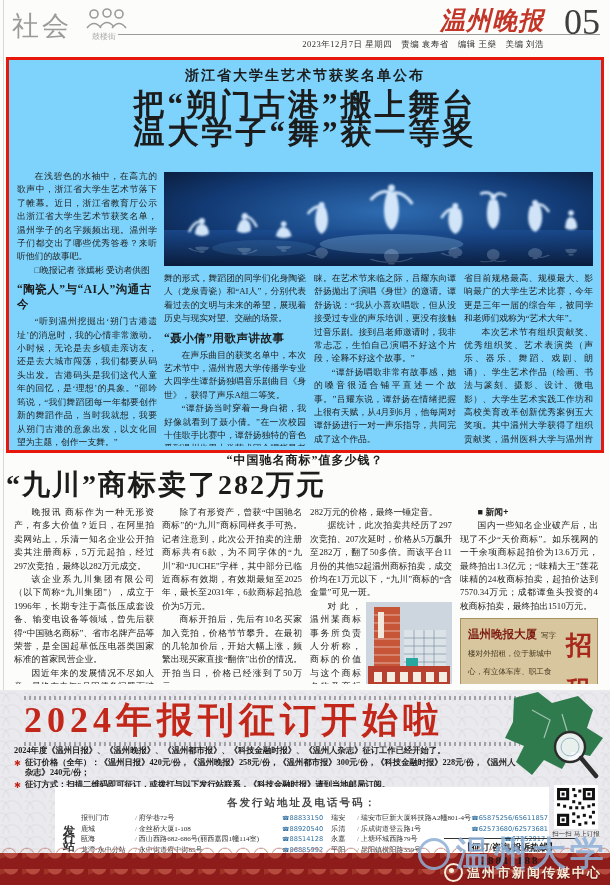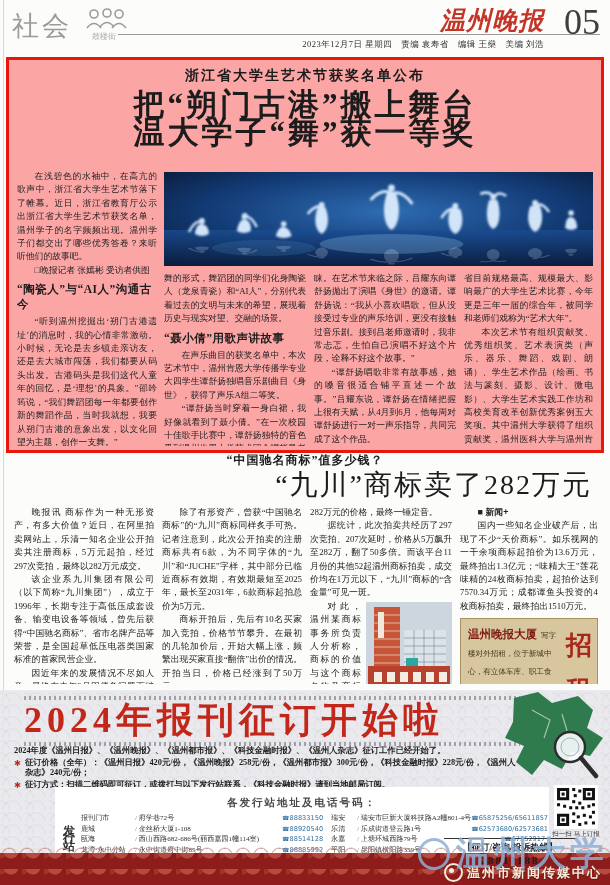--- a/index.html
+++ b/index.html
@@ -14,40 +14,40 @@
   #header{position:absolute;left:0;top:0;right:0;height:56px}
   .section-title{position:absolute;left:12px;top:8px;font-size:27px;color:#9b9b9b;letter-spacing:3px;font-family:"Liberation Sans",sans-serif}
   .people-icon{position:absolute;left:86px;top:8px}
   .section-sub{position:absolute;left:92px;top:31px;font-size:8px;color:#a9a9a9}
   .hdr-line{position:absolute;left:118px;right:10px;top:34px;border-top:1px solid #9a9a9a}
   .masthead{position:absolute;right:66px;top:4px;font-size:25px;font-weight:bold;font-style:italic;color:#c23527;letter-spacing:1px}
   .page-num{position:absolute;right:10px;top:1px;font-size:36px;color:#3f3f3f;font-weight:normal}
   .date-line{position:absolute;right:66px;top:39px;font-size:8.5px;color:#2e2e2e;letter-spacing:.5px}
 
   
-  #article1{position:absolute;left:6px;right:6px;top:57px;height:390px;border:3px solid #e8170c;background:#fca5a5}
+  #article1{position:absolute;left:6px;right:6px;top:57px;height:390px;border:3px solid #e8170c;background:#7dd3fc}
   .a1-kicker{position:absolute;left:0;right:0;top:7px;text-align:center;font-size:14px;font-weight:bold;letter-spacing:2px}
   .a1-t1{position:absolute;left:0;right:0;top:24px;text-align:center;font-size:31px;font-weight:bold;letter-spacing:3px}
   .a1-t2{position:absolute;left:0;right:0;top:52px;text-align:center;font-size:31px;font-weight:bold;letter-spacing:3px}
   .a1-body{position:absolute;left:6px;right:6px;top:110px;bottom:4px}
   .col{position:absolute;overflow:hidden}
   .col p{margin:0;font-size:8.8px;line-height:13.4px;text-align:justify;text-indent:2em;color:#222}
   .subhead{font-size:11.5px;font-weight:bold;margin:5px 0 3px;text-indent:0;letter-spacing:.5px}
   .byline{text-align:right;text-indent:0;padding-right:4px}
   .a1-c1{left:2px;top:0;width:140px;bottom:0}
   .stage-photo{position:absolute;left:149px;top:2px;right:2px;height:94px}
   .stage-photo svg{width:100%;height:100%;display:block}
   .a1-c2{left:149px;top:102px;width:142px;bottom:0}
   .a1-c3{left:299px;top:102px;width:142px;bottom:0}
   .a1-c4{left:449px;top:102px;right:2px;bottom:0}
 
   
   #article2{position:absolute;left:6px;right:6px;top:452px;height:234px}
   .a2-kicker{position:absolute;left:0;right:0;top:0;text-align:center;font-size:12px;font-weight:bold;letter-spacing:1px}
-  .a2-title{position:absolute;left:0;right:12px;top:14px;text-align:right;font-size:28px;font-weight:normal;letter-spacing:2px}
+  .a2-title{position:absolute;left:0;right:0;top:14px;text-align:left;font-size:28px;font-weight:bold;letter-spacing:2px}
   .a2-body{position:absolute;left:6px;right:6px;top:54px;bottom:2px}
   .a2-c1{left:2px;top:0;width:140px;bottom:0}
   .a2-c2{left:150px;top:0;width:140px;bottom:0}
   .a2-c3{left:298px;top:0;width:142px;bottom:0}
   .a2-c4{left:448px;top:0;right:0;bottom:0}
   .bldg-float{float:right;width:86px;height:98px;margin:2px 0 2px 5px;shape-outside:inset(0)}
   .bldg-float svg{width:100%;height:100%;display:block}
   .np-label{font-size:11px;font-weight:bold;color:#c2281a;margin:0 0 3px;font-family:"Liberation Sans",sans-serif}
   .np-label::before{content:"■ ";font-size:9px}
   .np-text{font-size:8.3px;line-height:12.3px;text-align:justify;text-indent:2em;color:#222;margin:0}

